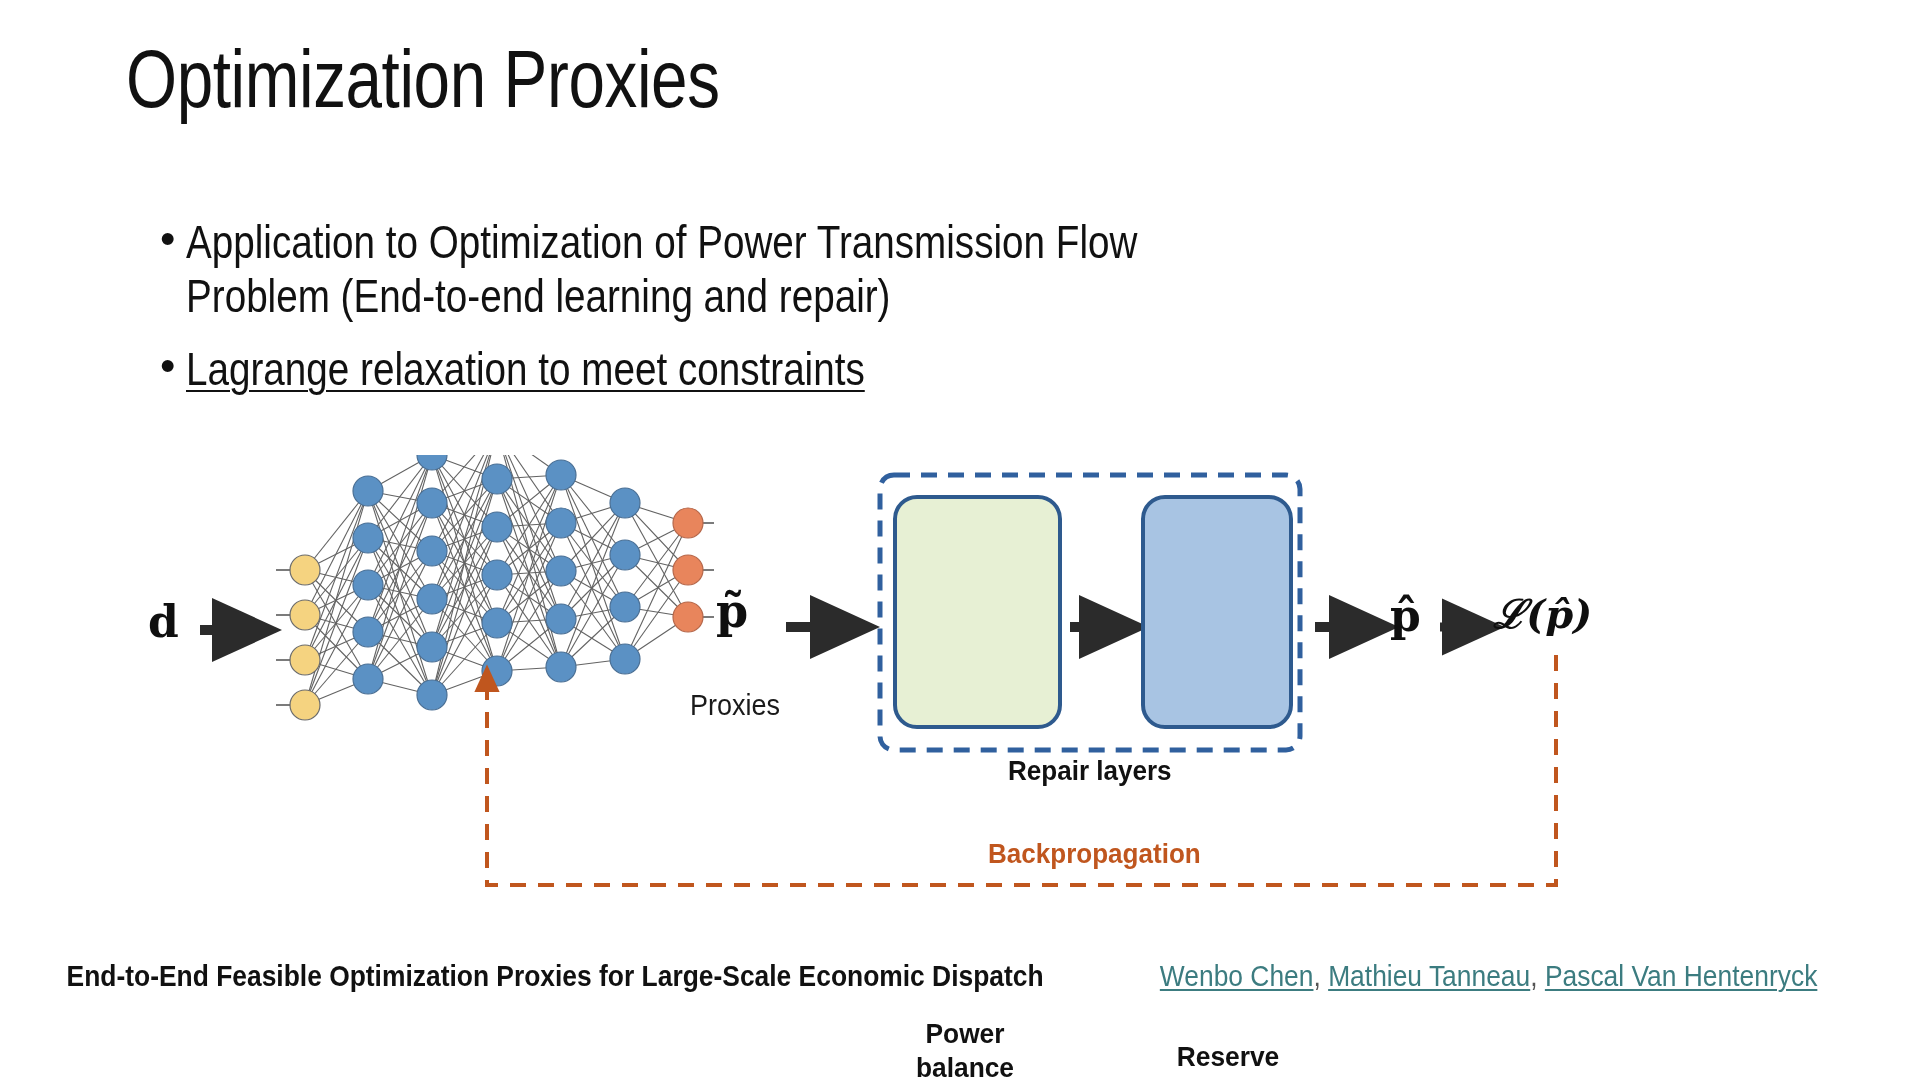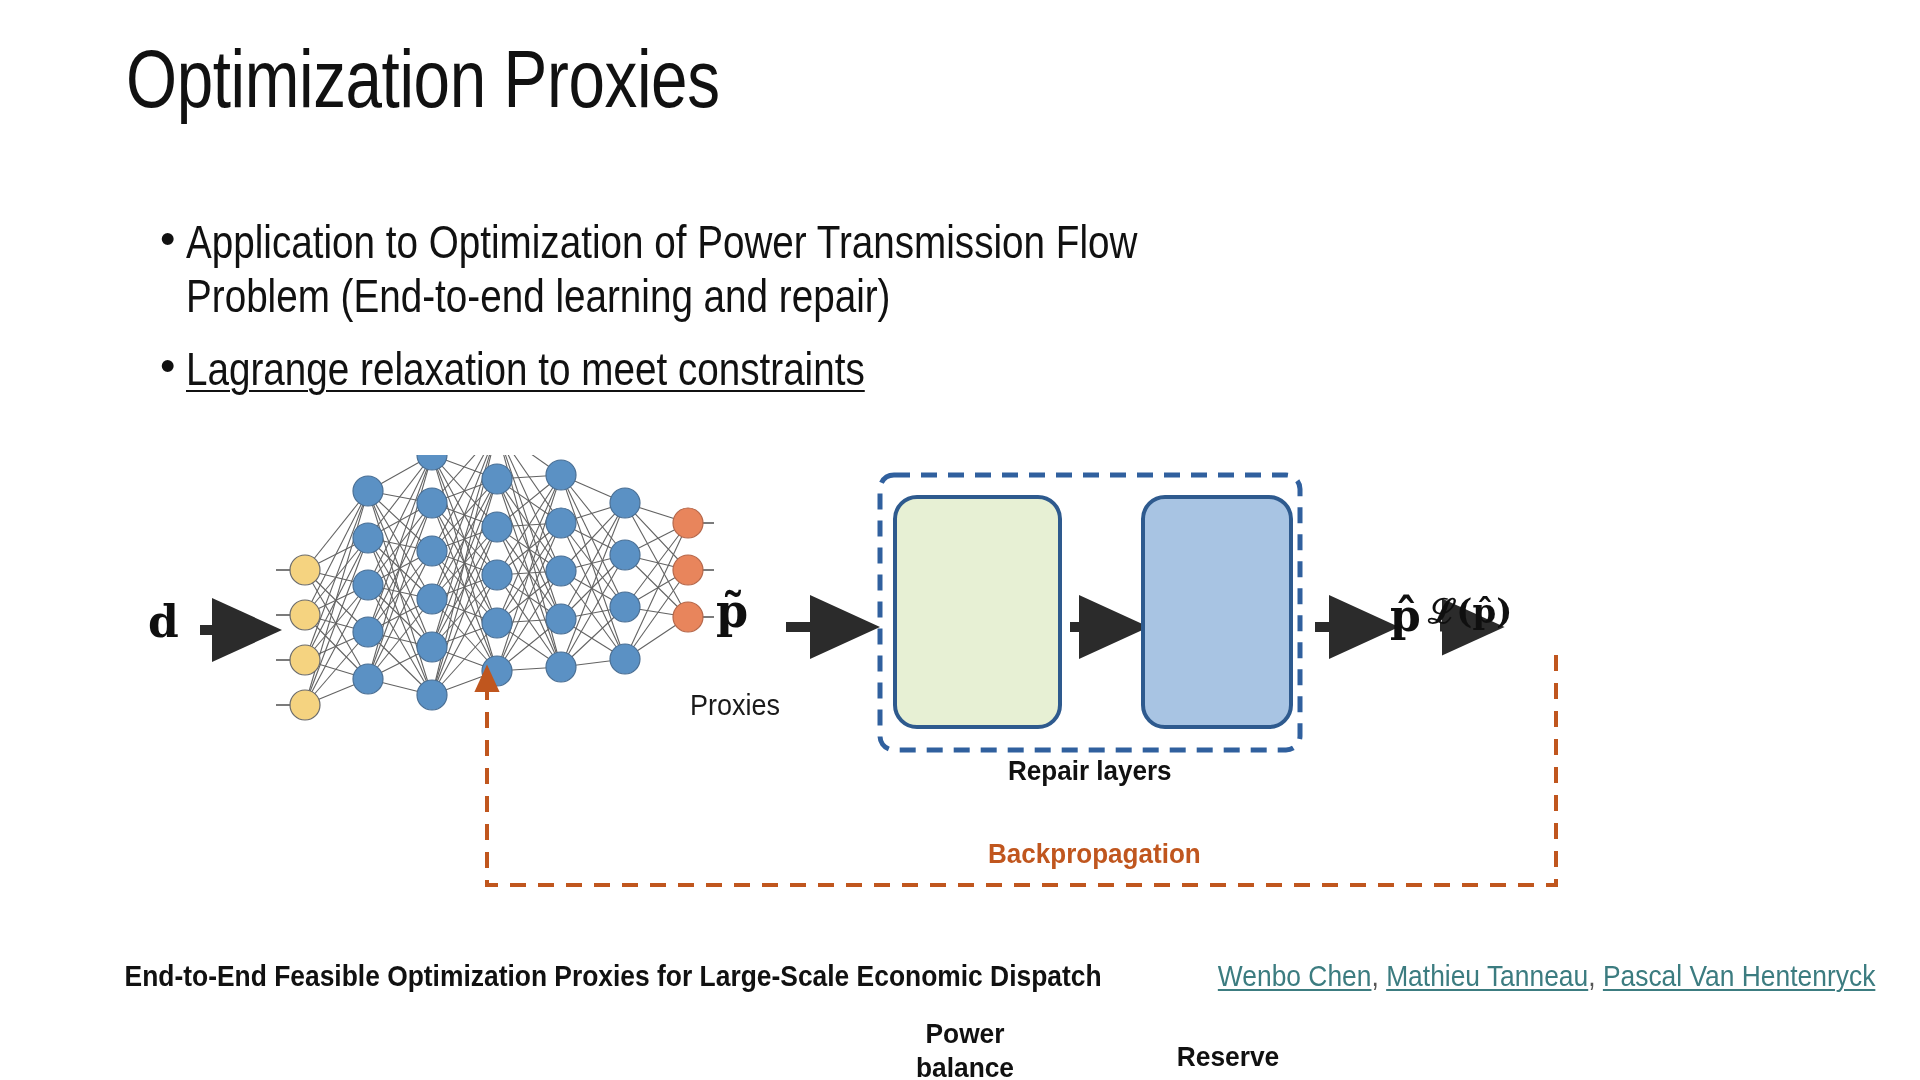--- a/index.html
+++ b/index.html
@@ -69,21 +69,21 @@
   .math-label {
     position:absolute;
     font-family:"DejaVu Serif", serif;
     font-weight:bold;
     color:#0f0f0f;
     line-height:1;
   }
   .lbl-d      { left:148px; top:600px; font-size:44px; }
   .lbl-ptilde { left:716px; top:588px; font-size:46px; }
   .lbl-phat   { left:1390px; top:594px; font-size:44px; }
-  .lbl-loss   { left:1428px; top:594px; font-size:34px; }
+  .lbl-loss   { left:1493px; top:594px; font-size:40px; font-style:italic; }
 
   .plain-label {
     position:absolute;
     font-family:"Liberation Sans", sans-serif;
     color:#1a1a1a;
   }
   .lbl-proxies {
     left:690px; top:688px;
     font-size:30px; font-weight:400;
     transform:scaleX(0.9); transform-origin:left top;
@@ -114,21 +114,21 @@
     transform:scaleX(0.94);
   }
   .box-text-power   { left:880px; top:562px; width:170px; }
   .box-text-reserve { left:1148px; top:585px; width:160px; }
 
   
   .footer {
     position:absolute;
     left:0; top:952px;
     width:1920px;
-    text-align:right;
+    text-align:left;
   }
   .footer-title {
     font-size:30px;
     font-weight:bold;
     color:#111;
     transform:scaleX(0.88);
     display:inline-block;
     white-space:nowrap;
     line-height:1.25;
   }

